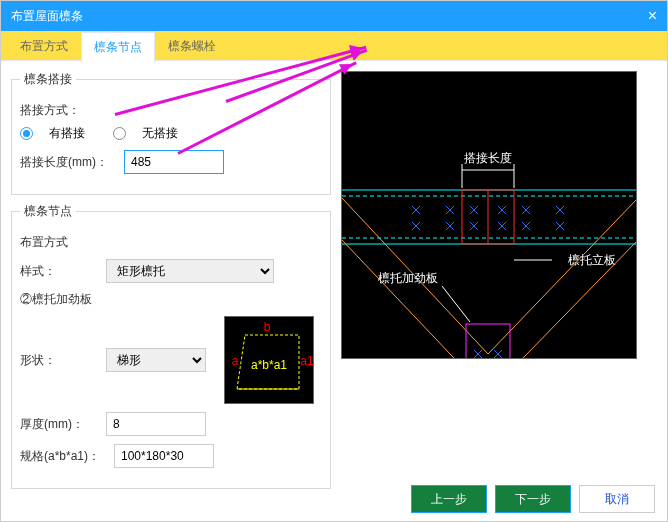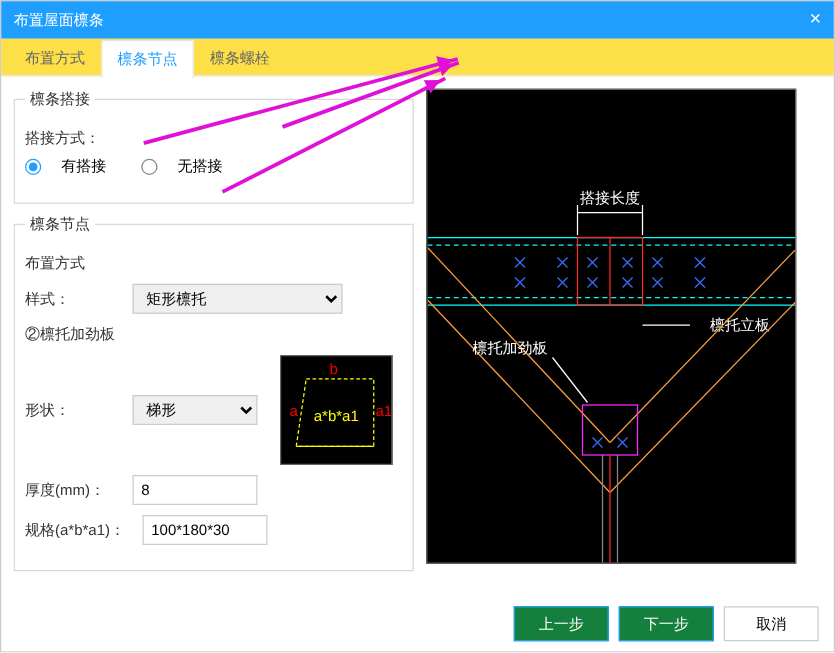--- a/index.html
+++ b/index.html
@@ -20,24 +20,24 @@
 .radgroup{display:flex;gap:28px;margin:6px 0 8px}
 .rad{display:flex;align-items:center;gap:16px}
 .rad .circ{width:13px;height:13px;border:1px solid #888;border-radius:50%;display:flex;align-items:center;justify-content:center}
 .rad.sel .circ{border-color:#1e9fff}
 .rad.sel .circ::after{content:"";width:7px;height:7px;background:#1e9fff;border-radius:50%}
 input.txt,select.sel{height:24px;border:1px solid #ccc;padding:0 6px;outline:none}
 .w100{width:100px}
 .w140{width:168px}
 .sub{color:#333;margin:4px 0}
 .diagram{background:#000;border:1px solid #666;position:relative;overflow:hidden}
-.bigdia{width:296px;height:380px}
+.bigdia{width:296px;height:288px}
 .smalldia{width:90px;height:88px;margin-left:10px}
 .footer{position:absolute;bottom:8px;right:12px;display:flex;gap:8px}
-.btn{height:28px;min-width:76px;border:1px solid #ccc;background:#fff;color:#000000;cursor:pointer;display:flex;align-items:center;justify-content:center}
+.btn{height:28px;min-width:76px;border:1px solid #ccc;background:#fff;color:#1d4ed8;cursor:pointer;display:flex;align-items:center;justify-content:center}
 .btn.primary{background:#15803d;border-color:#1e9fff;color:#fff}
 
 .arrow{position:absolute;background:#e010d9;height:3px;transform-origin:left center}
 .arrow::after{content:"";position:absolute;right:-2px;top:-5px;border:6px solid transparent;border-left:12px solid #e010d9}
 </style>
 </head>
 <body>
 
 <div class="dialog">
 
@@ -60,20 +60,24 @@
         <div class="sub">搭接方式：</div>
         <div class="radgroup">
           <div class="rad sel">
               <span class="circ"></span>
               <span>有搭接</span>
             </div>
           <div class="rad">
               <span class="circ"></span>
               <span>无搭接</span>
             </div>
+        </div>
+        <div class="row">
+          <span class="lbl" style="min-width:96px">搭接长度(mm)：</span>
+          <input class="txt w100" style="border-color: rgb(30, 159, 255);" value="485">
         </div>
       </fieldset>
 
       <fieldset>
         <legend>檩条节点</legend>
         <div class="sub">布置方式</div>
         <div class="row">
           <span class="lbl">样式：</span>
           <select class="sel w140"><option>矩形檩托</option></select>
         </div>

